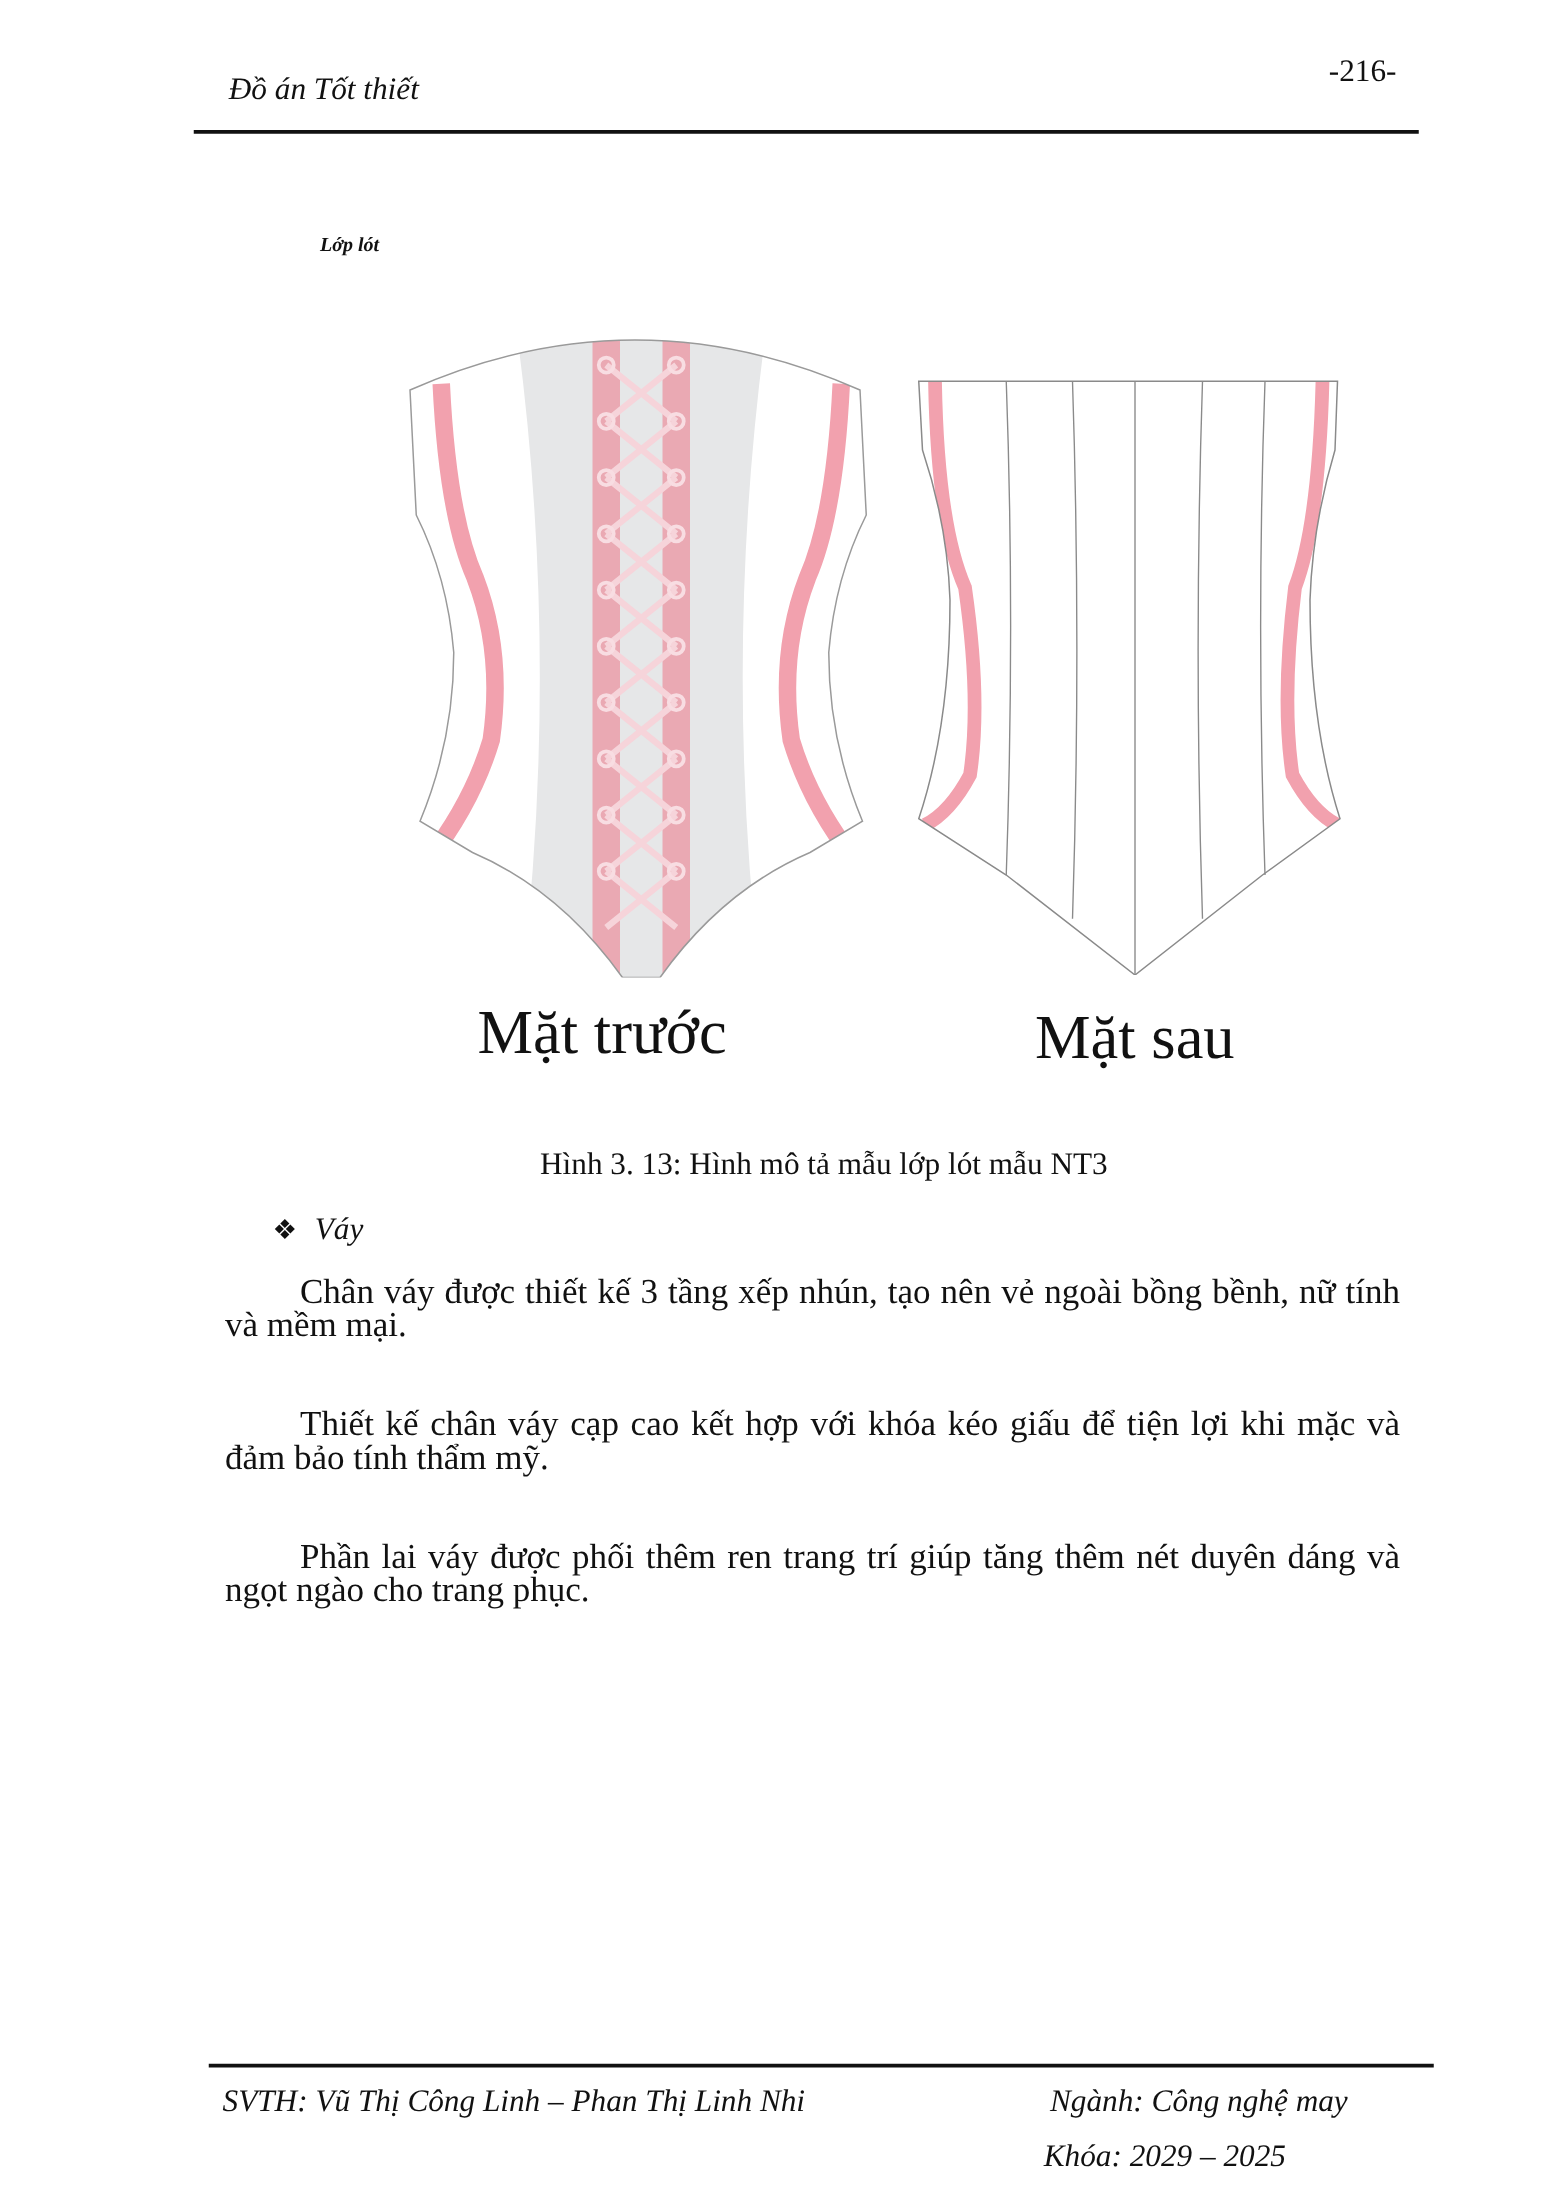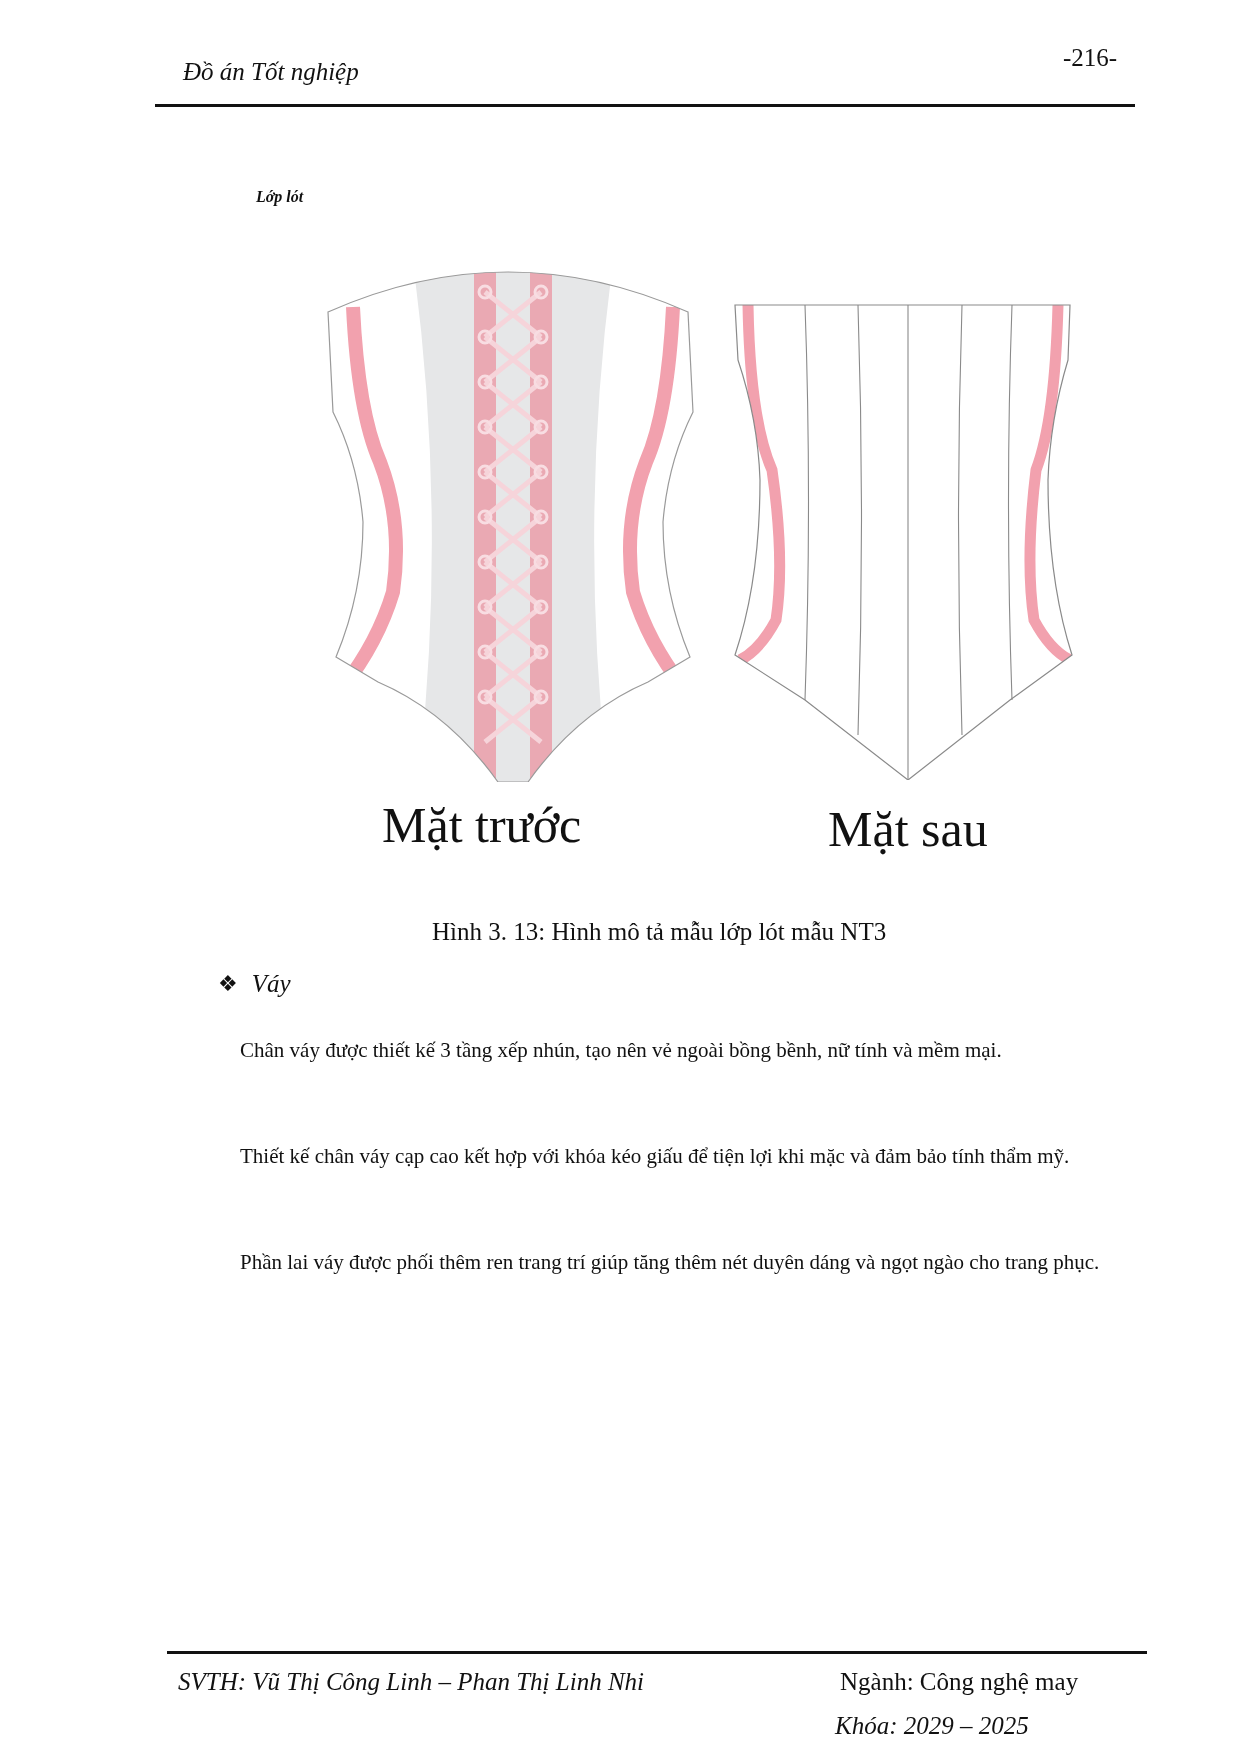--- a/index.html
+++ b/index.html
@@ -17,35 +17,35 @@
 
   .label-front { left: 382px; top: 796px; font-size: 50px; }
   .label-back { left: 828px; top: 800px; font-size: 50px; }
 
   .caption { left: 432px; top: 918px; font-size: 25px; }
 
   .bullet-row { left: 218px; top: 970px; font-size: 25px; display: flex; align-items: center; gap: 14px; }
   .bullet-row .diamond { font-size: 22px; }
   .bullet-row .label { font-style: italic; font-weight: normal; }
 
-  .para { left: 180px; width: 940px; font-size: 21px; line-height: 61px; text-align: justify; }
+  .para { left: 180px; width: 940px; font-size: 28px; line-height: 27px; text-align: justify; }
   .para .indent { display: inline-block; width: 60px; }
   .p1 { top: 1020px; }
   .p2 { top: 1126px; }
   .p3 { top: 1232px; }
 
   .footer-rule { left: 167px; top: 1651px; width: 980px; height: 3px; background: #111; }
   .footer-left { left: 178px; top: 1668px; font-size: 25px; font-style: italic; }
-  .footer-major { left: 840px; top: 1668px; font-size: 25px; }
+  .footer-major { left: 840px; top: 1668px; font-size: 25px; font-style: italic; }
   .footer-year { left: 835px; top: 1712px; font-size: 25px; font-style: italic; }
 </style>
 </head>
 <body>
 
-<div class="abs header-title">Đồ án Tốt nghiệp</div>
+<div class="abs header-title">Đồ án Tốt thiết</div>
 <div class="abs page-num">-216-</div>
 <div class="abs header-rule"></div>
 
 <div class="abs subheading">Lớp lót</div>
 
 <svg class="abs figure-front" viewBox="0 0 390 520">
   <defs>
     <clipPath id="frontClip">
       <path d="M10,50 Q190,-30 370,50 L375,150 Q350,200 345,260 Q345,330 372,395 L330,420 Q260,450 210,520 L180,520 Q130,450 60,420 L18,395 Q45,330 45,260 Q40,200 15,150 Z"></path>
     </clipPath>

